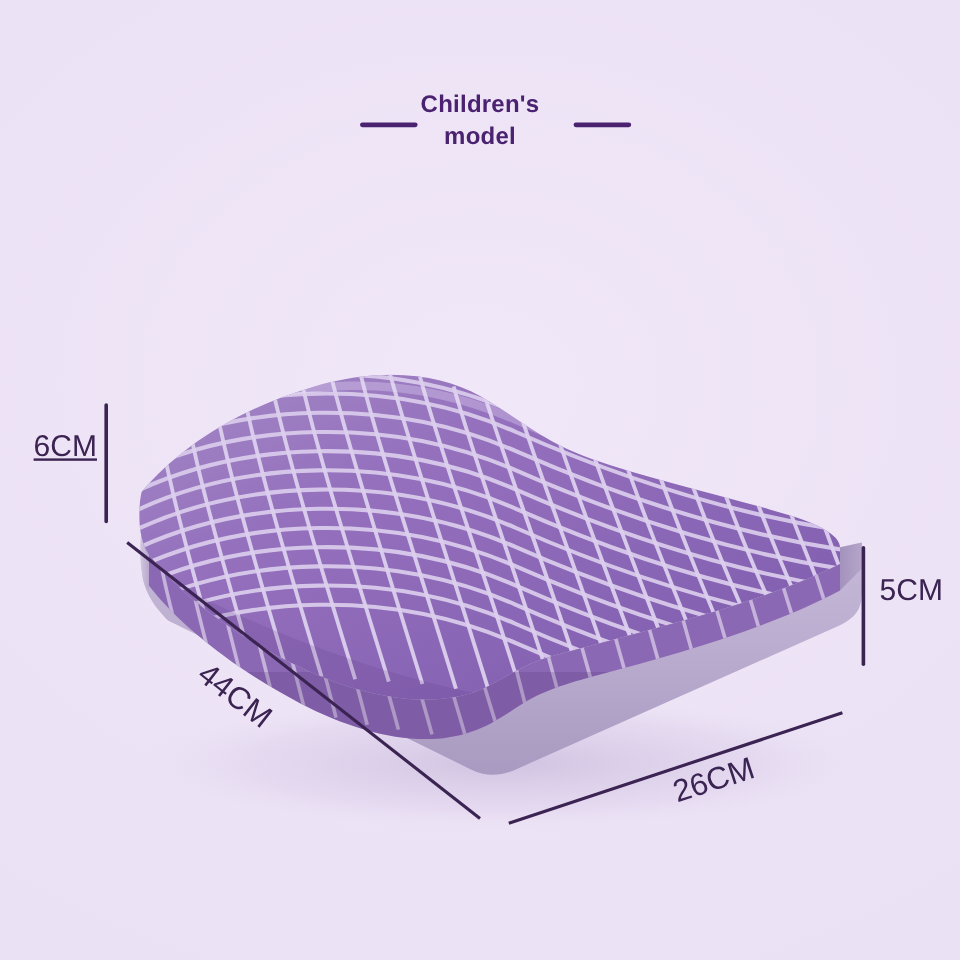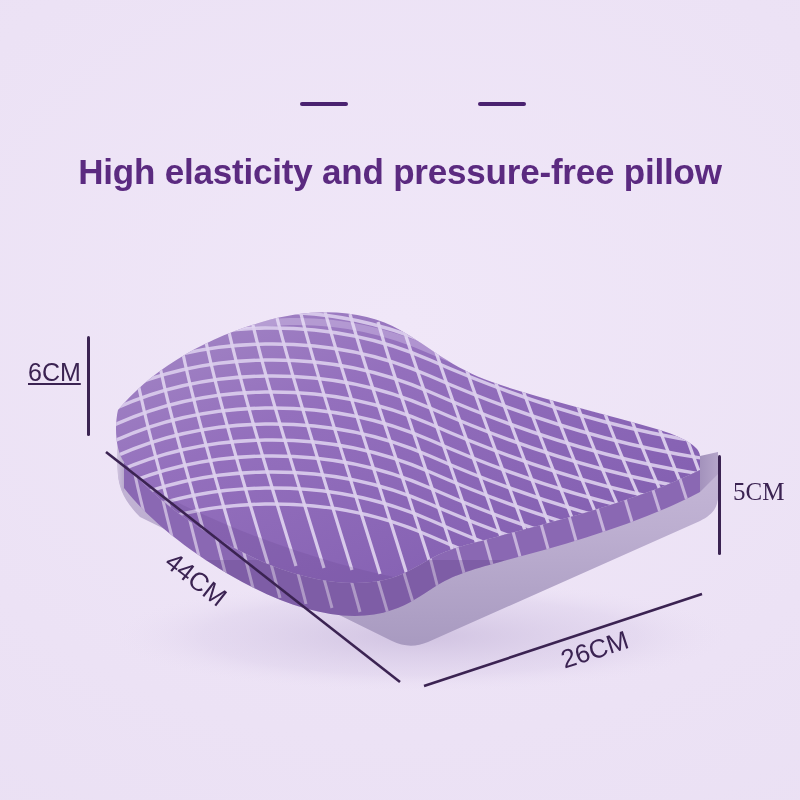--- a/index.html
+++ b/index.html
@@ -50,39 +50,41 @@
   #dim-6cm-line{left:87px;top:336px;width:3px;height:100px;border-radius:2px;}
   #dim-5cm-line{left:718px;top:455px;width:3px;height:100px;border-radius:2px;}
 
   .dimlabel{
     position:absolute;
     color:#3b2352;font-size:25px;
     font-family:"Liberation Sans", sans-serif;
     white-space:nowrap;
   }
   #dim-6cm-label{left:28px;top:358px;text-decoration:underline;}
-  #dim-5cm-label{left:733px;top:478px;font-family:Liberation Serif, serif;}
+  #dim-5cm-label{left:733px;top:478px;}
   #dim-44cm-label{
     left:178px;top:546px;font-size:26px;
     transform:rotate(38deg);transform-origin:left top;
   }
   #dim-26cm-label{
     left:557px;top:646px;font-size:26px;
     transform:rotate(-18deg);transform-origin:left top;
   }
 </style>
 </head>
 <body>
 
 <div id="stage">
 
+  <div id="eyebrow">
+    <span class="txt">Children's model</span>
+  </div>
   <div class="dash" id="dash-left"></div>
   <div class="dash" id="dash-right"></div>
 
-  <div id="headline">High elasticity and pressure-free pillow</div>
 
   <svg id="pillow-art" viewBox="0 0 800 800">
     <defs>
 
       <linearGradient id="topGrad" x1="0" y1="0" x2="1" y2="1">
         <stop offset="0%" stop-color="#a98fc8"></stop>
         <stop offset="35%" stop-color="#9470bd"></stop>
         <stop offset="70%" stop-color="#8763b4"></stop>
         <stop offset="100%" stop-color="#7a57a8"></stop>
       </linearGradient>

